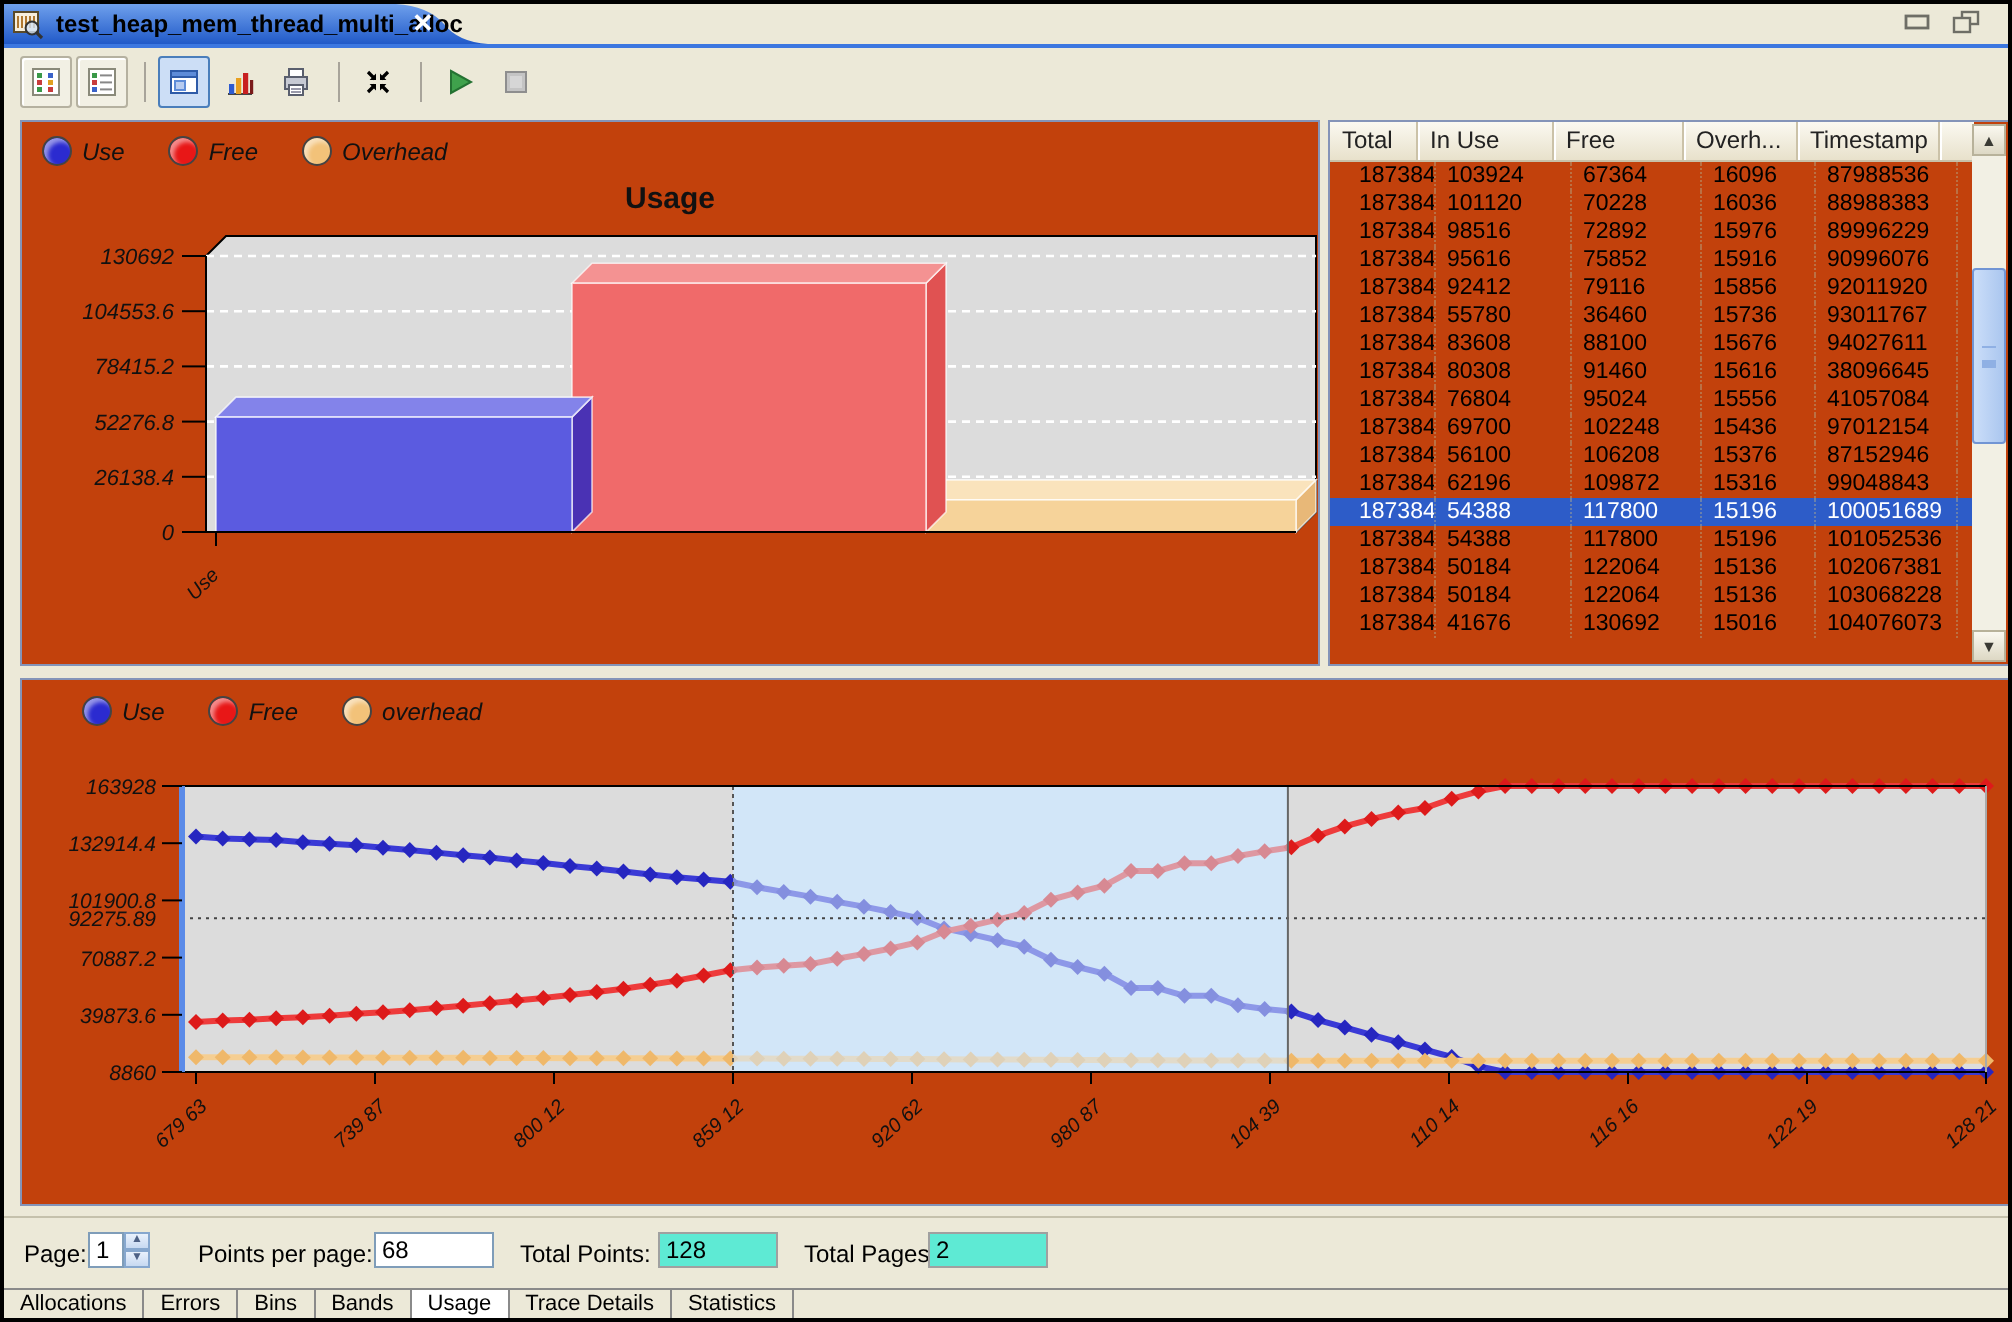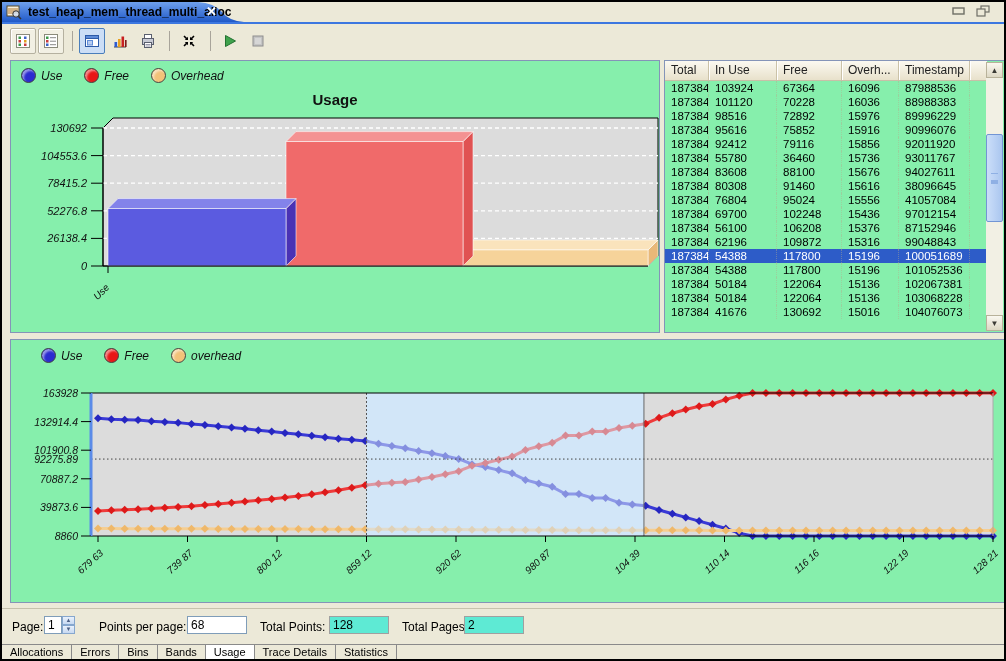--- a/index.html
+++ b/index.html
@@ -13,36 +13,36 @@
   #tabclose{position:absolute;left:204px;top:2px;color:#fff;font-weight:bold;font-size:13px;cursor:default;}
   #tabunderline{position:absolute;left:0;top:20px;width:1002px;height:2px;background:#3C77E0;}
   #winbtns{position:absolute;right:14px;top:3px;display:flex;gap:10px;}
   
   #toolbar{position:absolute;left:0;top:22px;width:1002px;height:34px;display:flex;align-items:center;padding-left:8px;box-sizing:border-box;}
   .tbtn{width:24px;height:24px;display:flex;align-items:center;justify-content:center;margin-right:2px;border:1px solid transparent;border-radius:2px;}
   .tbtn.framed{border:1px solid #B5B1A0;background:#F2F0E4;box-shadow:inset 1px 1px 0 #fff;}
   .tbtn.selected{border:1px solid #4A7EBB;background:#CCDEF6;}
   .tsep{width:1px;height:20px;background:#A8A49A;margin:0 6px;}
   
-  .panel{position:absolute;background:#86efac;border:1px solid #8494B8;box-sizing:border-box;}
+  .panel{position:absolute;background:#c2410c;border:1px solid #8494B8;box-sizing:border-box;}
   #bar-panel{left:8px;top:58px;width:650px;height:273px;}
   #table-panel{left:662px;top:58px;width:341px;height:273px;}
   #line-panel{left:8px;top:337px;width:995px;height:264px;}
   .legend{position:absolute;display:flex;gap:22px;align-items:center;font-style:italic;font-size:12px;color:#111;}
   #bar-legend{left:10px;top:7px;}
   #line-legend{left:30px;top:8px;}
   .lg-dot{width:13px;height:13px;border-radius:50%;border:1px solid #444;display:inline-block;margin-right:5px;vertical-align:-2px;box-shadow:inset 2px 2px 2px rgba(255,255,255,.5);}
   .lg-item{display:flex;align-items:center;}
   #bar-title{position:absolute;left:0;top:30px;width:100%;text-align:center;font-weight:bold;font-size:15px;color:#111;}
   #bar-caption{position:absolute;left:0;top:236px;width:100%;text-align:center;font-weight:bold;font-style:italic;font-size:12px;color:#111;}
   
   #tbl-head{position:absolute;left:0;top:0;width:322px;height:19px;background:linear-gradient(#FBF9F1,#E8E1CB);border-bottom:1px solid #C8C0A8;display:flex;font-size:12px;color:#222;}
   .th{box-sizing:border-box;padding:2px 0 0 6px;border-right:1px solid #CBC2A8;box-shadow:1px 0 0 #fff;white-space:nowrap;overflow:hidden;}
   #tbl-body{position:absolute;left:0;top:20px;width:322px;height:251px;overflow:hidden;font-size:11.5px;}
-  .tr{display:flex;height:14px;line-height:14px;color:#000;}
+  .tr{display:flex;height:14px;line-height:14px;color:#000;justify-content:center;}
   .tr.sel{background:#2D5CC8;color:#fff;}
   .td{box-sizing:border-box;padding-left:6px;border-right:1px dotted rgba(180,172,140,.45);white-space:nowrap;overflow:hidden;}
   
   #vscroll{position:absolute;right:1px;top:1px;width:17px;height:269px;background:#F2F0E4;}
   .sbtn{position:absolute;left:0;width:17px;height:16px;background:linear-gradient(#FAF8F0,#DDD8C4);border:1px solid #B8B29A;box-sizing:border-box;display:flex;align-items:center;justify-content:center;font-size:8px;color:#3A3A34;}
   #sthumb{position:absolute;left:0;top:72px;width:17px;height:88px;background:linear-gradient(90deg,#CBDEF9,#AAC6EF);border:1px solid #7295D4;box-sizing:border-box;border-radius:2px;}
   #sthumb:after{content:"";position:absolute;left:4px;right:4px;top:38px;height:6px;border-top:1px solid #8FB0E4;border-bottom:1px solid #8FB0E4;box-shadow:0 3px 0 #8FB0E4;}
   
   #controls{position:absolute;left:0;top:606px;width:1002px;height:36px;border-top:1px solid #C5C1AC;font-size:12px;color:#000;}
   .ctl-label{position:absolute;top:11px;}

